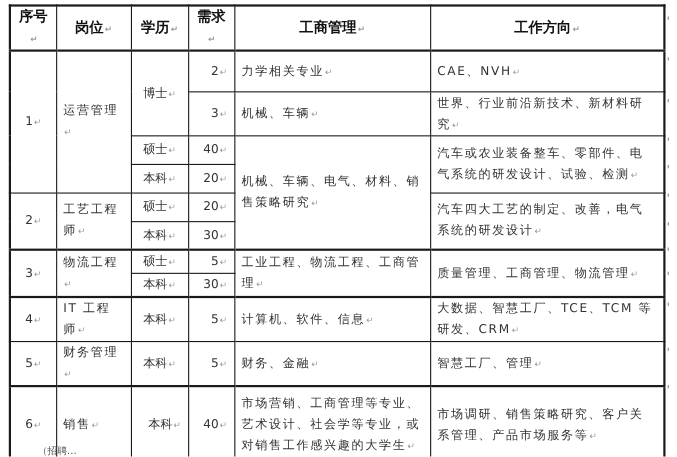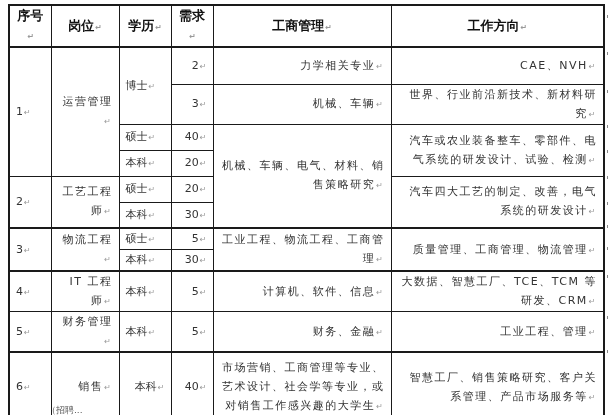--- a/index.html
+++ b/index.html
@@ -1,27 +1,27 @@
 <!DOCTYPE html>
 <html><head>
 <meta charset="utf-8">
 <style>
   html, body { margin: 0; padding: 0; background: #ffffff; }
   body { width: 615px; height: 415px; position: relative; overflow: hidden;
          font-family: "DejaVu Sans", sans-serif; color: #333; }
   .tbl { position: absolute; left: 8px; top: 4px; border-collapse: collapse; table-layout: fixed; }
   .tbl td, .tbl th { border: 1px solid #1a1a1a; padding: 0 6px; font-size: 11px; line-height: 19px; vertical-align: middle; }
   .tbl th { font-weight: bold; font-size: 13px; color: #111; height: 30px; text-align: center; border-bottom: 2px solid #1a1a1a; }
-  .c { text-align: left; }
+  .c { text-align: center; }
   .r { text-align: right; }
-  .l { text-align: right; letter-spacing: 1.5px; }
+  .l { text-align: left; letter-spacing: 1.5px; }
   .mark { color: #999; font-size: 8px; margin-left: 1px; }
   .tbl tr.sep td { border-top: 2px solid #1a1a1a; }
   .tbl { border: 2px solid #1a1a1a; }
-  .footer { position: absolute; left: 47px; top: 404px; font-size: 9px; color: #555; height: 11px; overflow: hidden; }
+  .footer { position: absolute; left: 34px; top: 404px; font-size: 9px; color: #555; height: 11px; overflow: hidden; }
   .edge-mark { position: absolute; left: 607px; width: 1px; height: 3px; background: #888; }
 </style>
 </head>
 <body>
 
 <table class="tbl">
   <colgroup>
     <col style="width:42px">
       <col style="width:68px">
       <col style="width:52px">
@@ -96,30 +96,30 @@
     <td class="l"><span>计算机、软件、信息</span><span class="mark">↵</span></td>
     <td class="l"><span>大数据、智慧工厂、TCE、TCM 等研发、CRM</span><span class="mark">↵</span></td>
   </tr>
 
   <tr style="height:38px">
     <td class="c"><span>5</span><span class="mark">↵</span></td>
     <td class="l"><span>财务管理</span><span class="mark">↵</span></td>
     <td class="c"><span>本科</span><span class="mark">↵</span></td>
     <td class="r"><span>5</span><span class="mark">↵</span></td>
     <td class="l"><span>财务、金融</span><span class="mark">↵</span></td>
-    <td class="l"><span>工业工程、管理</span><span class="mark">↵</span></td>
+    <td class="l"><span>智慧工厂、管理</span><span class="mark">↵</span></td>
   </tr>
 
   <tr style="height:70px" class="sep">
     <td class="c"><span>6</span><span class="mark">↵</span></td>
     <td class="l"><span>销售</span><span class="mark">↵</span></td>
     <td class="r"><span>本科</span><span class="mark">↵</span></td>
     <td class="r"><span>40</span><span class="mark">↵</span></td>
     <td class="l"><span>市场营销、工商管理等专业、艺术设计、社会学等专业，或对销售工作感兴趣的大学生</span><span class="mark">↵</span></td>
-    <td class="l"><span>智慧工厂、销售策略研究、客户关系管理、产品市场服务等</span><span class="mark">↵</span></td>
+    <td class="l"><span>市场调研、销售策略研究、客户关系管理、产品市场服务等</span><span class="mark">↵</span></td>
   </tr>
 </tbody>
   </table>
 
 <div class="edge-mark" style="top:15px"></div>
 <div class="edge-mark" style="top:52px"></div>
 <div class="edge-mark" style="top:90px"></div>
 <div class="edge-mark" style="top:125px"></div>
 <div class="edge-mark" style="top:150px"></div>
 <div class="edge-mark" style="top:176px"></div>

